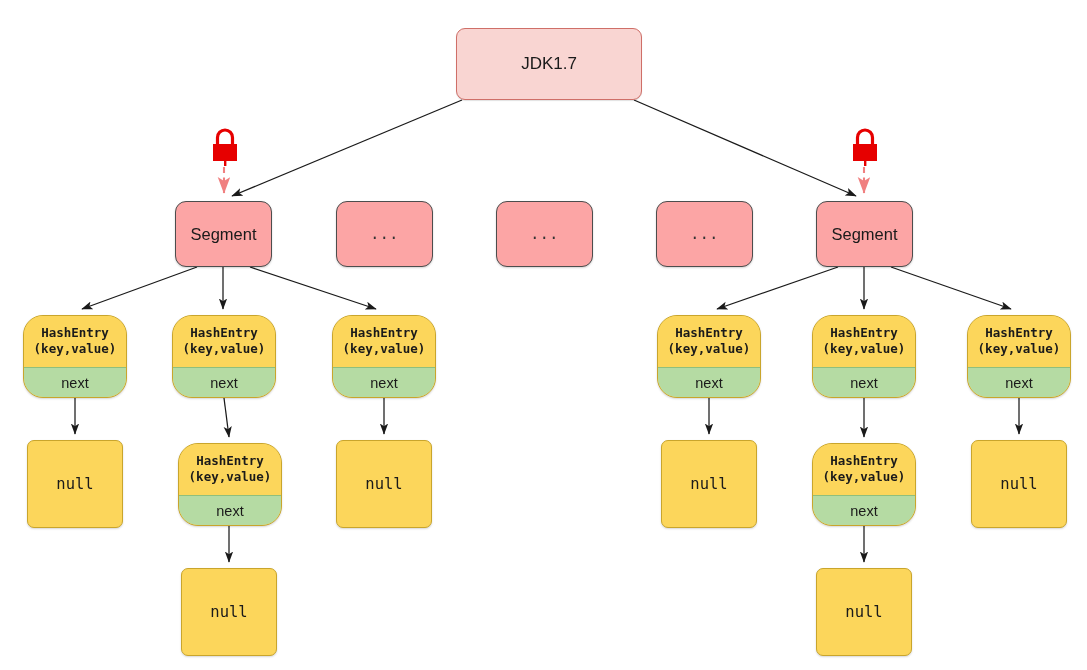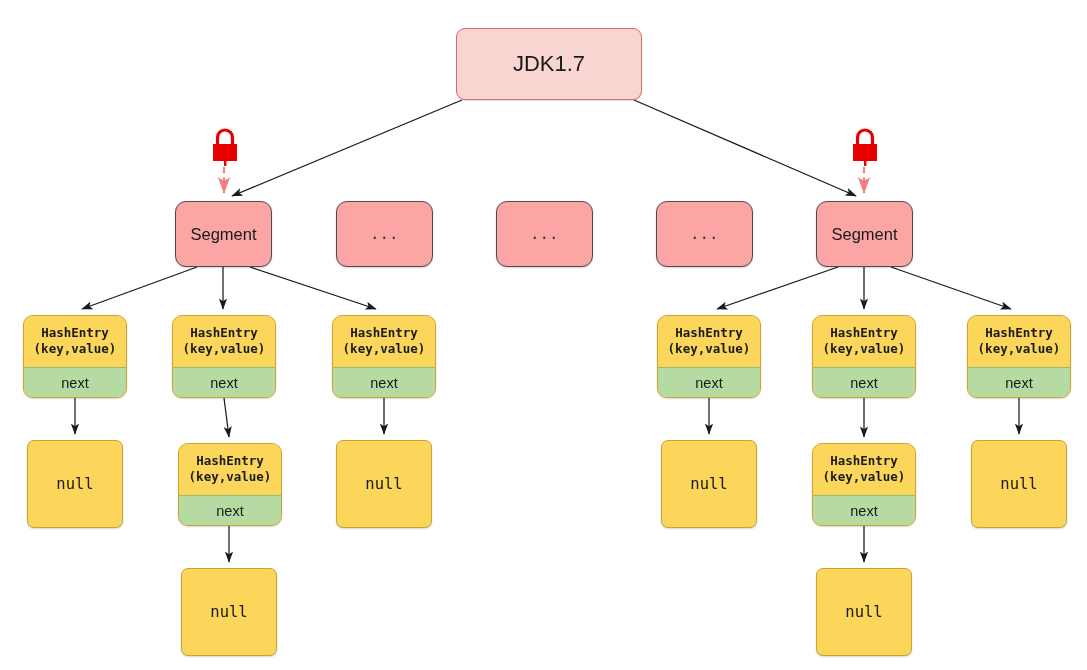--- a/index.html
+++ b/index.html
@@ -13,21 +13,21 @@
 
   .node{position:absolute;box-sizing:border-box;}
 
   
   .title-box{
     background:#F9D5D2;
     border:1px solid #CF6F68;
     border-radius:9px;
     display:flex;align-items:center;justify-content:center;
     text-align:center;
-    font-size:22px;
+    font-size:17px;
     color:#1a1a1a;
     line-height:1.28;
     box-shadow:0 1px 1px rgba(0,0,0,.12);
   }
 
   
   .segment-box{
     background:#fca5a5;
     border:1px solid #4d4d4d;
     border-radius:11px;
@@ -38,21 +38,21 @@
   .segment-box.ellipsis{
     font-family:"DejaVu Sans Mono", monospace;
     font-size:15px;
     letter-spacing:.5px;
     color:#333;
   }
 
   
   .hashentry{
     border:1px solid #C9A52C;
-    border-radius:10px;
+    border-radius:20px;
     overflow:hidden;
     display:flex;flex-direction:column;
     background:#FCD65B;
     box-shadow:0 1px 2px rgba(0,0,0,.16);
   }
   .he-head{
     flex:1 1 auto;
     background:#FCD65B;
     display:flex;flex-direction:column;
     align-items:center;justify-content:center;

